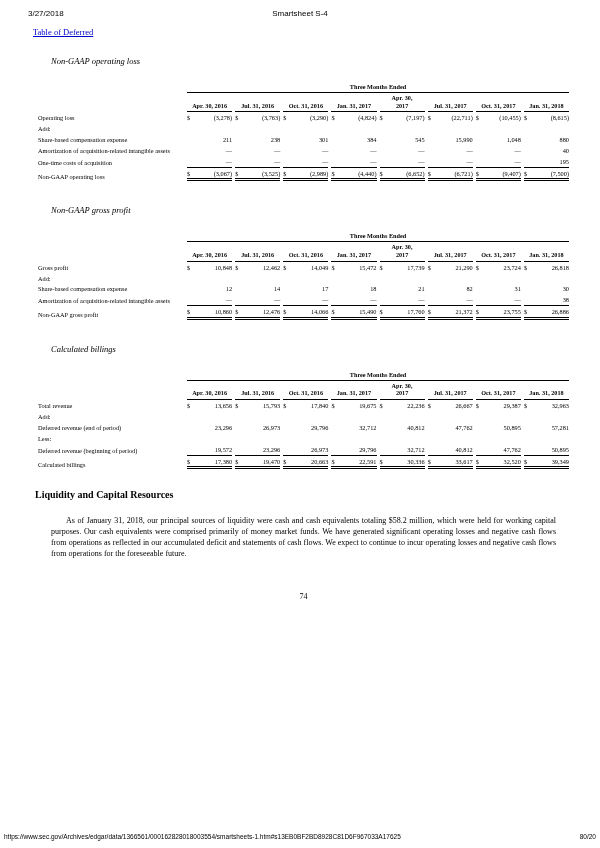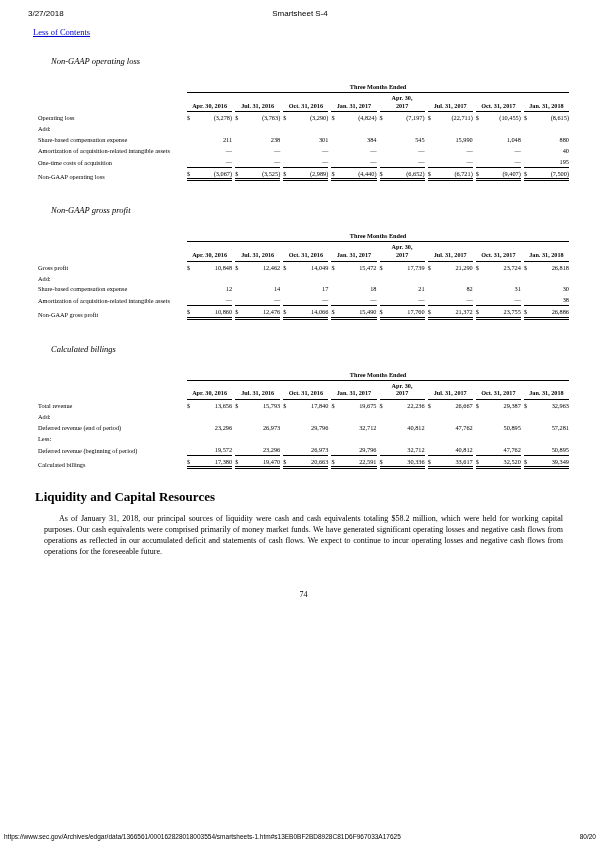--- a/index.html
+++ b/index.html
@@ -77,29 +77,29 @@
   td.num {
     vertical-align: bottom;
     padding: 2px 0 1px 0;
   }
   td.num .cellflex { display: flex; justify-content: flex-end; }
   td.num .cur { margin-right: auto; }
   td.num.rule { border-bottom: 1px solid #000; }
   td.num.total { border-bottom: 3px double #000; }
   .section-heading {
     font-weight: bold;
-    font-size: 13px;
+    font-size: 10px;
     margin: 20px 0 5px 0;
   }
   .para {
     font-size: 8px;
     line-height: 1.35;
     text-align: justify;
     text-indent: 15px;
-    margin: 9px;
+    margin: 16px;
   }
   .page-num {
     text-align: center;
     font-size: 8px;
     margin-top: 32px;
   }
   .print-footer {
     position: absolute;
     bottom: 8px; left: 4px; right: 4px;
     display: flex;
@@ -111,21 +111,21 @@
 </head>
 <body>
 
 <div class="page">
 
   <div class="print-header">
     <span>3/27/2018</span>
     <span class="doc-title">Smartsheet S-4</span>
   </div>
 
-  <a class="toc" href="#">Less of Contents</a>
+  <a class="toc" href="#">Table of Deferred</a>
 
   <div class="content">
     <div>
         <div class="tbl-section">
           <div class="tbl-heading">Non-GAAP operating loss</div>
           <table class="fin">
             <colgroup>
               <col class="col-label">
               <col>
               <col>

